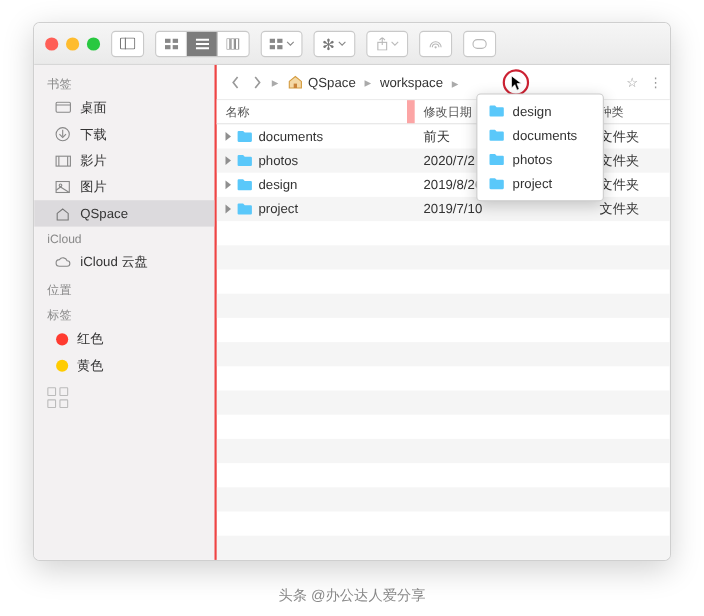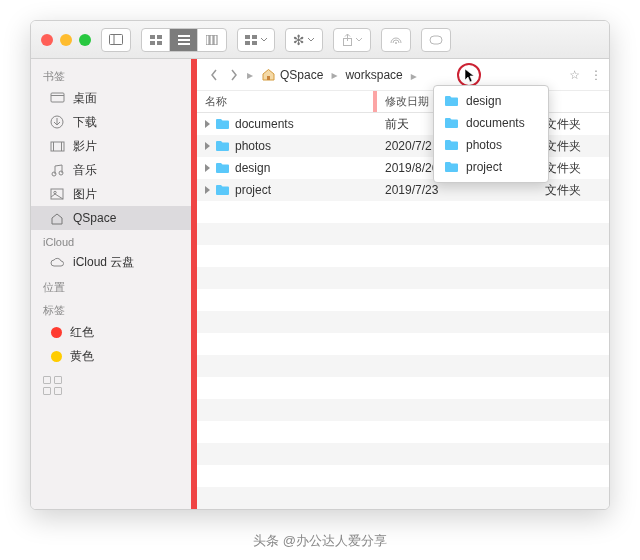--- a/index.html
+++ b/index.html
@@ -7,39 +7,39 @@
 .window{position:absolute;left:30px;top:20px;width:580px;height:490px;border:1px solid #cfcfcf;border-radius:6px;overflow:hidden;background:#fff;box-shadow:0 8px 28px rgba(0,0,0,.18)}
 .titlebar{height:38px;background:linear-gradient(#f6f6f6,#eaeaea);border-bottom:1px solid #d0d0d0;display:flex;align-items:center;padding:0 10px;gap:10px}
 .traffic{display:flex;gap:7px}
 .dot{width:12px;height:12px;border-radius:50%}
 .tb-group{display:flex;border:1px solid #c9c9c9;border-radius:4px;overflow:hidden;background:#fff}
 .tb-btn{width:28px;height:22px;display:flex;align-items:center;justify-content:center;border-right:1px solid #d6d6d6}
 .tb-btn:last-child{border-right:none}
 .tb-btn.active{background:#7c7c7c}
 .tb-btn.active svg *{stroke:#fff;fill:#fff}
 .body{display:flex;height:calc(100% - 38px)}
-.sidebar{width:166px;background:#f3f1f2;border-right:6px solid #ef4444;padding-top:4px;overflow:hidden}
+.sidebar{width:166px;background:#f3f1f2;border-right:2px solid #ef4444;padding-top:4px;overflow:hidden}
 .sec-title{font-size:11px;color:#888;padding:6px 12px 2px}
 .sb-item{display:flex;align-items:center;gap:8px;height:24px;padding:0 12px 0 18px;color:#444}
 .sb-item.sel{background:#dcdadd}
 .sb-item .ic{width:16px;height:16px;display:flex;align-items:center;justify-content:center;color:#7a7a7a}
 .sb-item.sel .ic{color:#6b6b6b}
 .tag{width:11px;height:11px;border-radius:50%;margin-left:2px}
 .grid4{display:grid;grid-template-columns:8px 8px;grid-template-rows:8px 8px;gap:3px;margin:8px 12px}
 .grid4 div{border:1px solid #bbb;border-radius:1px}
 .main{flex:1;display:flex;flex-direction:column;min-width:0}
 .pathbar{height:32px;display:flex;align-items:center;padding:0 8px;gap:2px;border-bottom:1px solid #ececec;position:relative}
 .nav-arrow{width:18px;height:22px;display:flex;align-items:center;justify-content:center;color:#8a8a8a}
 .crumb{display:flex;align-items:center;gap:4px;padding:0 4px;color:#555}
 .chev{color:#aaa;padding:0 2px}
 .ring{position:absolute;left:260px;top:4px;width:24px;height:24px;border:2px solid #c23;border-radius:50%;pointer-events:none}
 .cursor{position:absolute;left:267px;top:9px;pointer-events:none}
 .star{margin-left:auto;color:#9a9a9a}
 .headrow{display:flex;height:22px;border-bottom:1px solid #e4e4e4;background:#fff}
-.hc{display:flex;align-items:center;padding:0 8px;font-size:11px;color:#555;border-right:4px solid #fca5a5}
+.hc{display:flex;align-items:center;padding:0 8px;font-size:11px;color:#555;border-right:7px solid #fca5a5}
 .list{flex:1;overflow:hidden}
 .row{display:flex;align-items:center;height:22px}
 .row:nth-child(even){background:#f5f5f5}
 .cell{padding:0 8px;display:flex;align-items:center;gap:5px;overflow:hidden;white-space:nowrap}
 .disclose{width:0;height:0;border-top:4px solid transparent;border-bottom:4px solid transparent;border-left:5px solid #8f8f8f}
 .folder-ic{width:15px;height:12px}
 .menu{position:absolute;right:60px;top:64px;width:116px;background:#fff;border:1px solid #ccc;border-radius:4px;box-shadow:0 4px 14px rgba(0,0,0,.2);padding:4px 0;z-index:5}
 .menu-item{display:flex;align-items:center;gap:7px;height:22px;padding:0 10px}
 .watermark{position:absolute;bottom:10px;width:100%;text-align:center;color:#888;font-size:13px}
 svg{display:block}
@@ -163,30 +163,20 @@
             <svg width="15" height="11">
               <rect x="1" y="1" width="13" height="9" fill="none" stroke="#888"></rect>
               <line x1="3.5" y1="1" x2="3.5" y2="10" stroke="#888"></line>
               <line x1="11.5" y1="1" x2="11.5" y2="10" stroke="#888"></line>
             </svg>
           </span>
           <span>影片</span>
         </div>
       <div class="sb-item">
           <span class="ic">
-            <svg width="13" height="14">
-              <path d="M4 11V3l7-1v8" fill="none" stroke="#888"></path>
-              <circle cx="3" cy="11" r="2" fill="none" stroke="#888"></circle>
-              <circle cx="10" cy="10" r="2" fill="none" stroke="#888"></circle>
-            </svg>
-          </span>
-          <span>音乐</span>
-        </div>
-      <div class="sb-item">
-          <span class="ic">
             <svg width="14" height="12">
               <rect x="1" y="1" width="12" height="10" fill="none" stroke="#888"></rect>
               <circle cx="5" cy="4.5" r="1.2" fill="none" stroke="#888"></circle>
               <path d="M1 9l4-3 8 5" fill="none" stroke="#888"></path>
             </svg>
           </span>
           <span>图片</span>
         </div>
       <div class="sb-item sel">
           <span class="ic">
@@ -258,20 +248,21 @@
         <div style="color:#999;letter-spacing:-1px">⋮</div>
         <div class="ring"></div>
         <svg class="cursor" width="12" height="16">
             <path d="M1 1l0 11 3-3 2 5 2-1-2-5h4z" fill="#000" stroke="#fff" stroke-width=".6"></path>
           </svg>
       </div>
 
       <div class="headrow">
         <div class="hc" style="width:180px">名称</div>
         <div class="hc" style="width:160px">修改日期</div>
+        <div class="hc" style="flex:1;border-right:none">种类</div>
       </div>
 
       <div class="list" id="list">
           <div class="row">
             <div class="cell" style="width:180px">
               <span class="disclose"></span>
               <svg class="folder-ic" viewBox="0 0 15 12">
                 <path d="M1 2a1 1 0 011-1h4l1.5 1.5H13a1 1 0 011 1V10a1 1 0 01-1 1H2a1 1 0 01-1-1z" fill="#5ac8fa"></path>
               </svg>
               <span>documents</span>
@@ -315,21 +306,21 @@
           </div>
           <div class="row">
             <div class="cell" style="width:180px">
               <span class="disclose"></span>
               <svg class="folder-ic" viewBox="0 0 15 12">
                 <path d="M1 2a1 1 0 011-1h4l1.5 1.5H13a1 1 0 011 1V10a1 1 0 01-1 1H2a1 1 0 01-1-1z" fill="#5ac8fa"></path>
               </svg>
               <span>project</span>
             </div>
             <div class="cell" style="width:160px">
-              <span>2019/7/23</span>
+              <span>2019/7/10</span>
             </div>
             <div class="cell" style="flex:1">
               <span>文件夹</span>
             </div>
           </div>
           <div class="row"></div>
           <div class="row"></div>
           <div class="row"></div>
           <div class="row"></div>
           <div class="row"></div>

